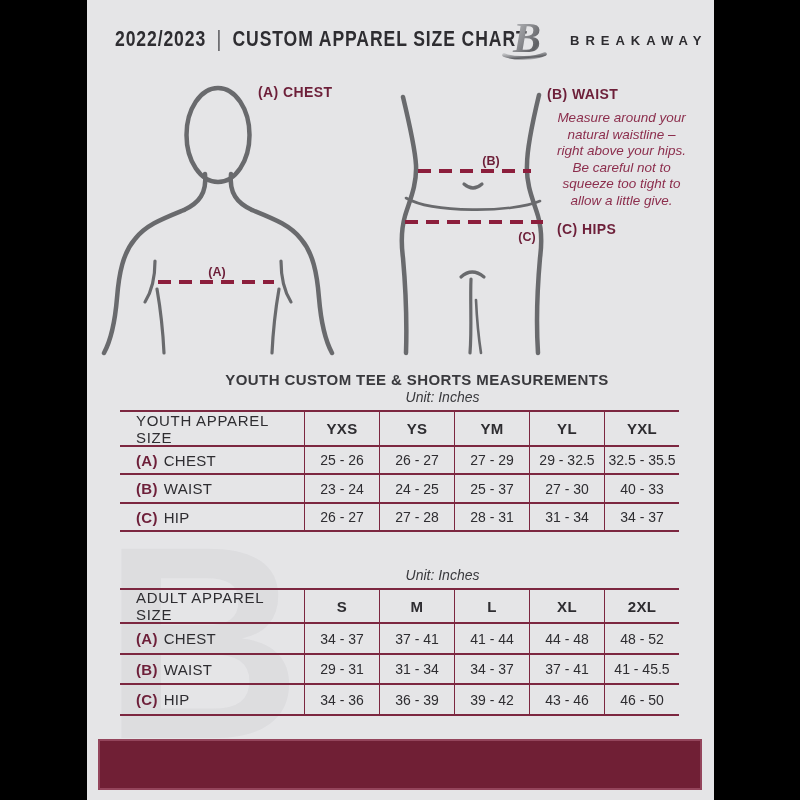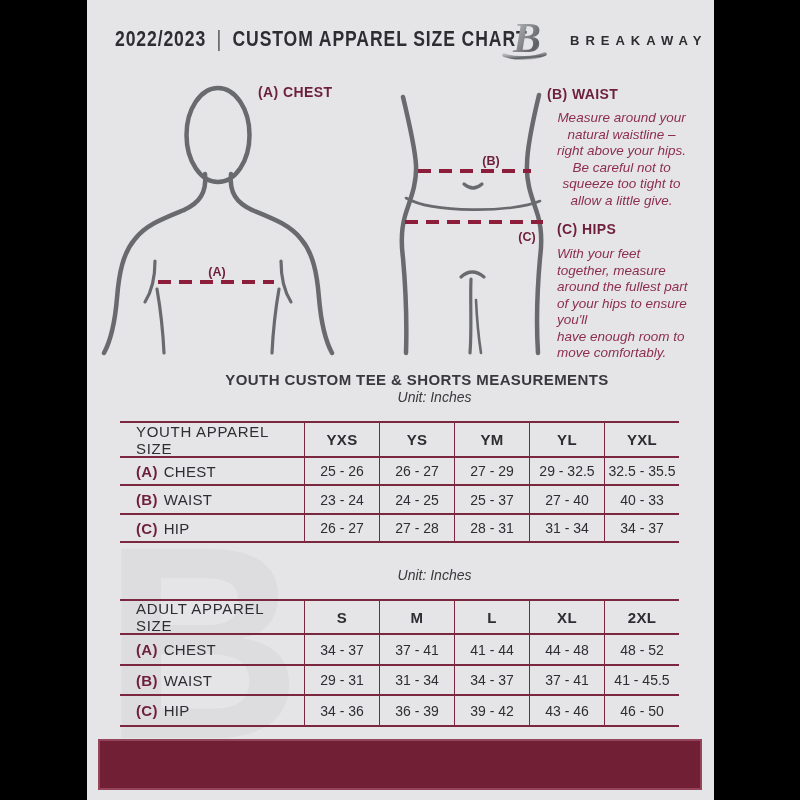--- a/index.html
+++ b/index.html
@@ -39,25 +39,25 @@
 
   
   .guide-heading{position:absolute;font-size:14px;font-weight:bold;letter-spacing:.4px;
                  color:var(--maroon-heading,#6d1f39);z-index:2;}
   .guide-body{position:absolute;font-size:13.5px;font-style:italic;line-height:16.5px;
               color:var(--maroon-paragraph,#8c2e4d);white-space:pre;z-index:2;}
 
   
   .tbl-title{position:absolute;left:0;width:660px;text-align:center;font-size:15px;
              font-weight:600;letter-spacing:.4px;color:#39393d;z-index:2;}
-  .tbl-unit{position:absolute;left:0;width:695px;text-align:center;font-size:14px;
+  .tbl-unit{position:absolute;left:8px;width:695px;text-align:center;font-size:14px;
             font-style:italic;color:#39393d;z-index:2;}
   .st{position:absolute;display:grid;z-index:2;
       border-top:2px solid var(--table-border,#7c2740);
-      border-bottom:2px solid var(--table-border,#7c2740);margin-top:11px;}
+      border-bottom:2px solid var(--table-border,#7c2740);}
   .youth-t{left:33px;top:410px;grid-template-columns:184px repeat(5,75px);
            grid-template-rows:33px 28px 29px 28px;}
   .adult-t{left:33px;top:588px;grid-template-columns:184px repeat(5,75px);
            grid-template-rows:32px 31px 30px 31px;}
   .st>div{display:flex;align-items:center;justify-content:center;color:var(--text-dark,#2e2d31);
           border-left:1.4px solid var(--table-border,#7c2740);}
   .st>div.c0{justify-content:flex-start;padding-left:16px;border-left:none;}
   .st>div.bt{border-top:2px solid var(--table-border,#7c2740);}
   .hcell{font-weight:bold;font-size:15px;letter-spacing:.3px;}
   .hcell.c0{font-weight:400;letter-spacing:.7px;}
@@ -128,27 +128,20 @@
 
     <div class="guide-heading" style="left:171px;top:84px;">(A) CHEST</div>
     <div class="guide-heading" style="left:460px;top:86px;">(B) WAIST</div>
     <div class="guide-body" style="left:470px;top:110px;text-align:center;">Measure around your
 natural waistline –
 right above your hips.
 Be careful not to
 squeeze too tight to
 allow a little give.</div>
     <div class="guide-heading" style="left:470px;top:221px;">(C) HIPS</div>
-    <div class="guide-body" style="left:470px;top:246px;">With your feet
-together, measure
-around the fullest part
-of your hips to ensure
-you'll
-have enough room to
-move comfortably.</div>
 
     <div class="tbl-title" style="top:371px;">YOUTH CUSTOM TEE &amp; SHORTS MEASUREMENTS</div>
     <div class="tbl-unit" style="top:389px;">Unit: Inches</div>
     <div class="st youth-t">
       <div class="hcell c0">YOUTH APPAREL SIZE</div>
       <div class="hcell">YXS</div>
       <div class="hcell">YS</div>
       <div class="hcell">YM</div>
       <div class="hcell">YL</div>
       <div class="hcell">YXL</div>
@@ -163,21 +156,21 @@
       <div class="val bt">29 - 32.5</div>
       <div class="val bt">32.5 - 35.5</div>
 
       <div class="label-cell c0 bt">
         <span class="pfx">(B)</span>
           <span>WAIST</span>
       </div>
       <div class="val bt">23 - 24</div>
       <div class="val bt">24 - 25</div>
       <div class="val bt">25 - 37</div>
-      <div class="val bt">27 - 40</div>
+      <div class="val bt">27 - 30</div>
       <div class="val bt">40 - 33</div>
 
       <div class="label-cell c0 bt">
         <span class="pfx">(C)</span>
           <span>HIP</span>
       </div>
       <div class="val bt">26 - 27</div>
       <div class="val bt">27 - 28</div>
       <div class="val bt">28 - 31</div>
       <div class="val bt">31 - 34</div>

